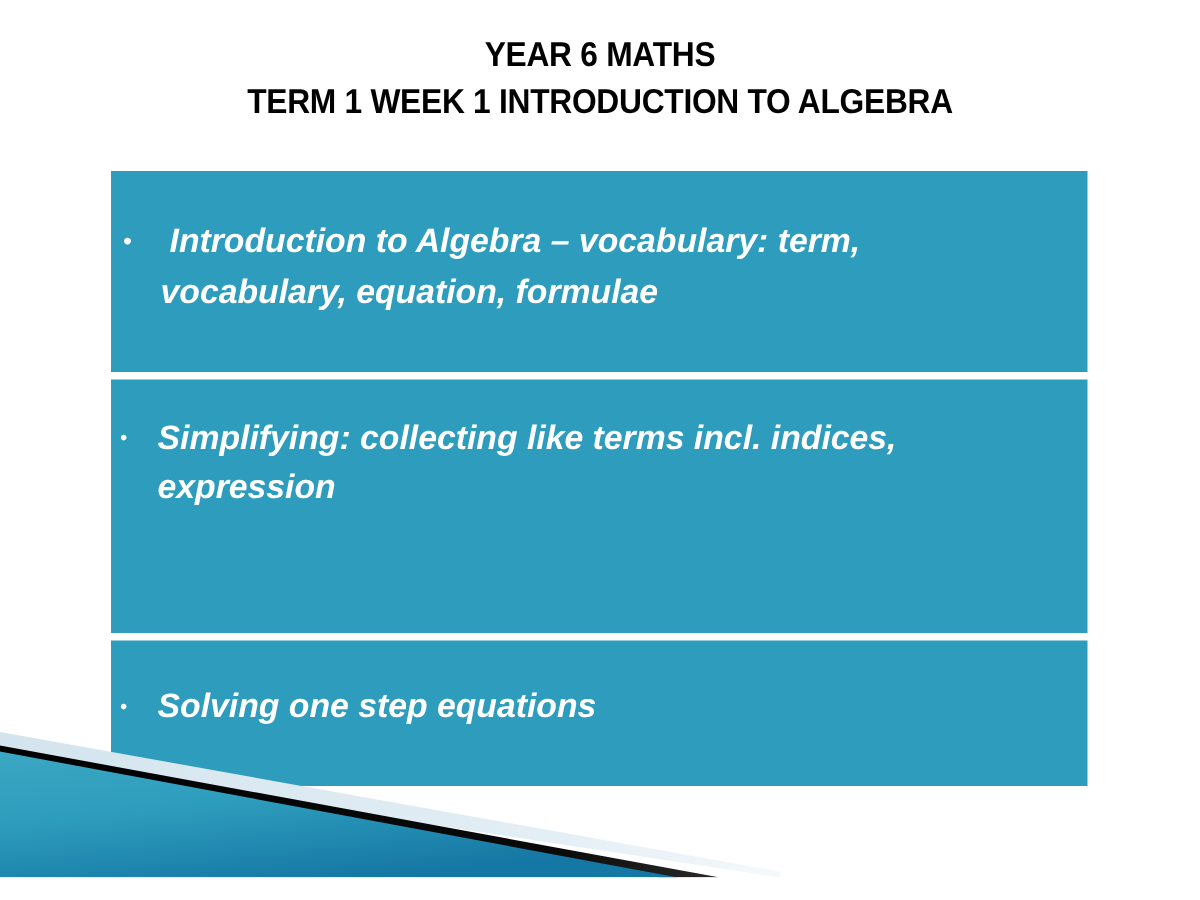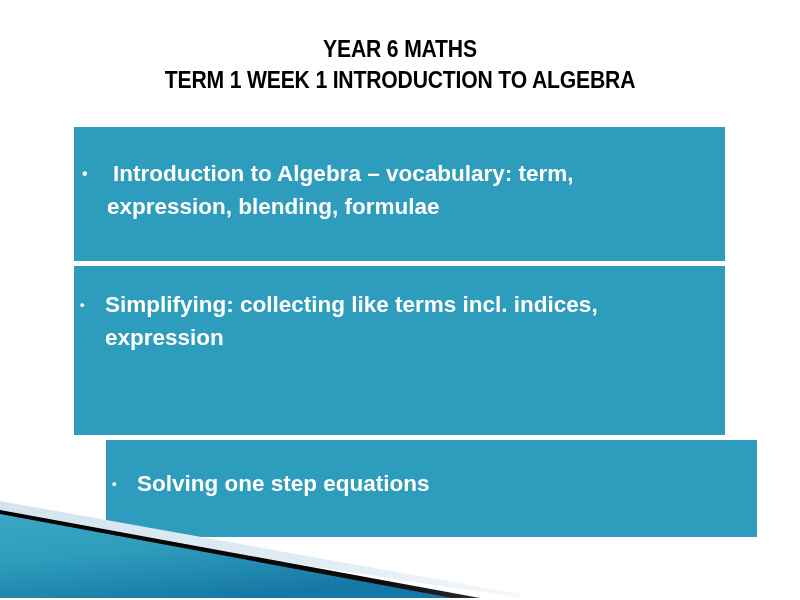--- a/index.html
+++ b/index.html
@@ -10,21 +10,21 @@
   body {
     width: 800px;
     height: 600px;
     overflow: hidden;
     font-family: "Liberation Sans", sans-serif;
     position: relative;
   }
 
   #slide {
     position: absolute;
-    left: 0; top: 16px;
+    left: 0; top: 3px;
     width: 800px;
     height: 582px;
     background: #ffffff;
     overflow: hidden;
   }
 
   
   #title-block {
     position: absolute;
     left: 0;
@@ -58,29 +58,30 @@
   .content-row {
     position: absolute;
     left: 0;
     width: 651px;
     background: #2E9CBC;
     box-sizing: border-box;
     color: #ffffff;
   }
   #row-0 { top: 0px;   height: 134px; }
   #row-1 { top: 139px; height: 169px; }
-  #row-2 { top: 313px; height: 97px; margin-left: 32px;  }
+  #row-2 { top: 313px; height: 97px;  }
 
   .row-text {
     position: absolute;
     left: 6px;
     right: 10px;
     font-family: "Liberation Sans", sans-serif;
     font-weight: bold;
     color: #ffffff;
+    font-style: italic;
   }
 
   
   #row-0 .row-text {
     top: 30px;
     font-size: 22.5px;
     line-height: 33px;
     padding-left: 0;
   }
   #row-0 .bullet-glyph {
@@ -158,21 +159,21 @@
   <div id="title-block">
     <span class="tline">YEAR 6 MATHS</span>
     <span class="tline">TERM 1 WEEK 1 INTRODUCTION TO ALGEBRA</span>
   </div>
 
   <div id="content-table">
 
     <div class="content-row" id="row-0">
       <div class="row-text">
         <span class="bullet-glyph">•</span><span class="btext">Introduction to Algebra – vocabulary: term,</span>
-        <span class="line2">expression, blending, formulae</span>
+        <span class="line2">vocabulary, equation, formulae</span>
       </div>
     </div>
 
     <div class="content-row" id="row-1">
       <div class="row-text">
         <span class="bullet-glyph">•</span><span class="btext">Simplifying: collecting like terms incl. indices,</span>
         <span class="line3">expression</span>
       </div>
     </div>
 

